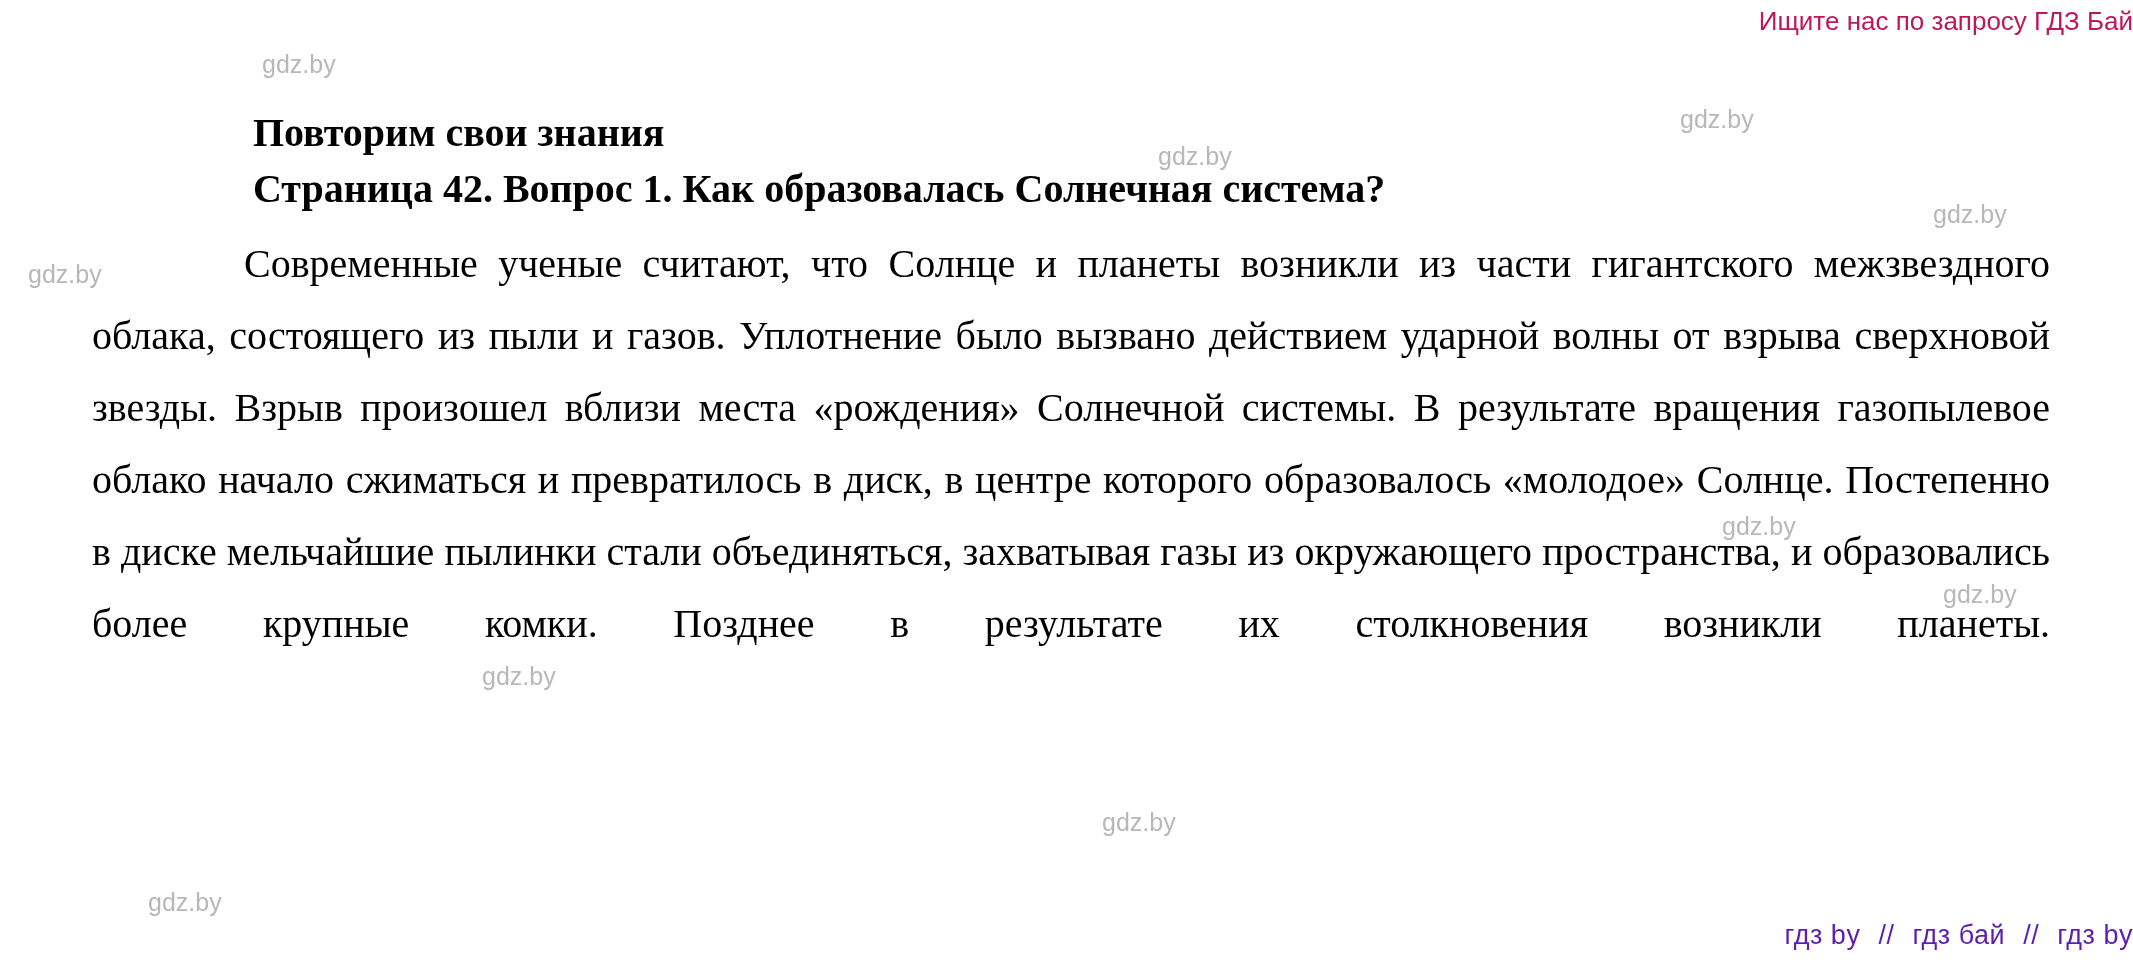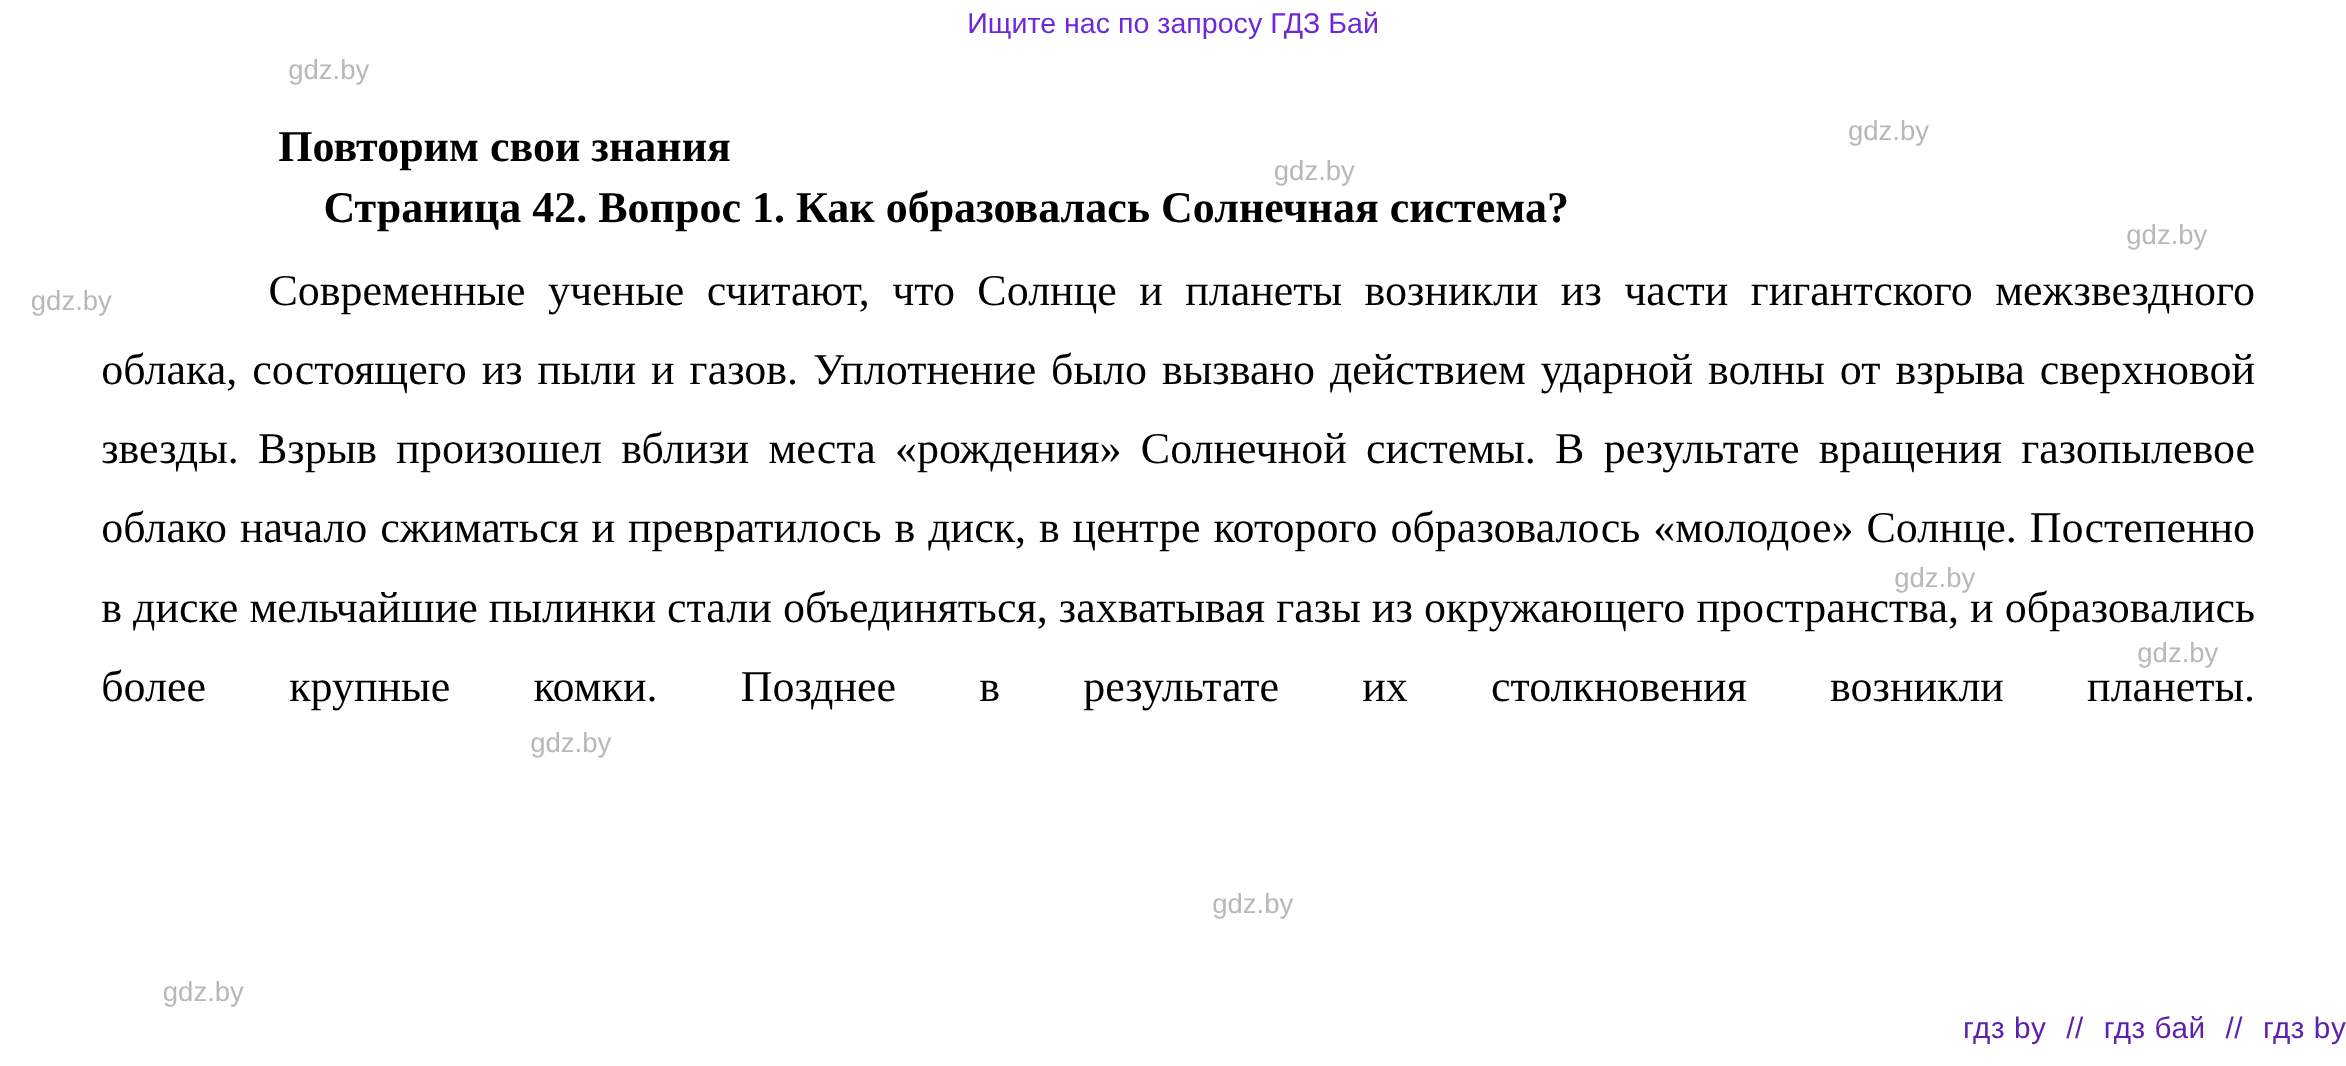--- a/index.html
+++ b/index.html
@@ -14,24 +14,24 @@
     position: relative;
     overflow: hidden;
   }
 
   
   .top-banner {
     position: absolute;
     top: 0;
     left: 0;
     width: 100%;
-    text-align: center;
+    text-align: right;
     font-family: "Liberation Sans", sans-serif;
     font-size: 26px;
-    color: #6d28d9;
+    color: #be185d;
     padding-top: 6px;
     white-space: nowrap;
   }
 
   
   .wm {
     position: absolute;
     font-family: "Liberation Sans", sans-serif;
     color: #b8b8b8;
     font-size: 25px;
@@ -58,21 +58,20 @@
     margin-top: 16px;
   }
   .question {
     position: absolute;
     left: 253px;
     top: 165px;
     font-size: 40px;
     font-weight: bold;
     color: #000000;
     white-space: nowrap;
-    margin-left: 41px;
   }
   .body-text {
     position: absolute;
     left: 92px;
     top: 228px;
     width: 1958px;
     font-size: 40px;
     line-height: 72px;
     color: #000000;
     text-align: justify;

